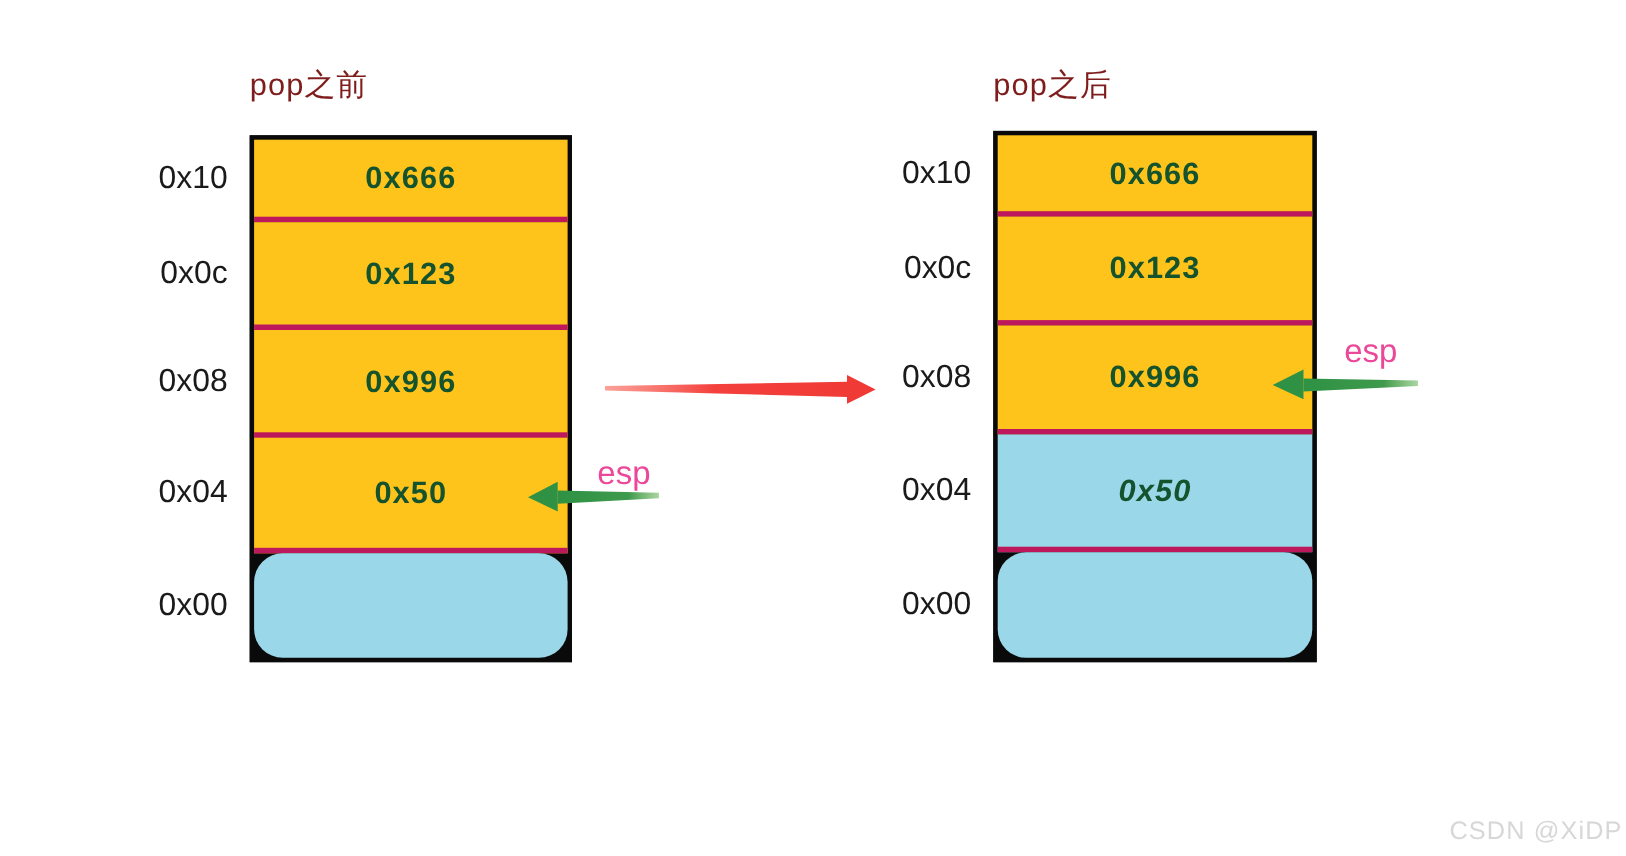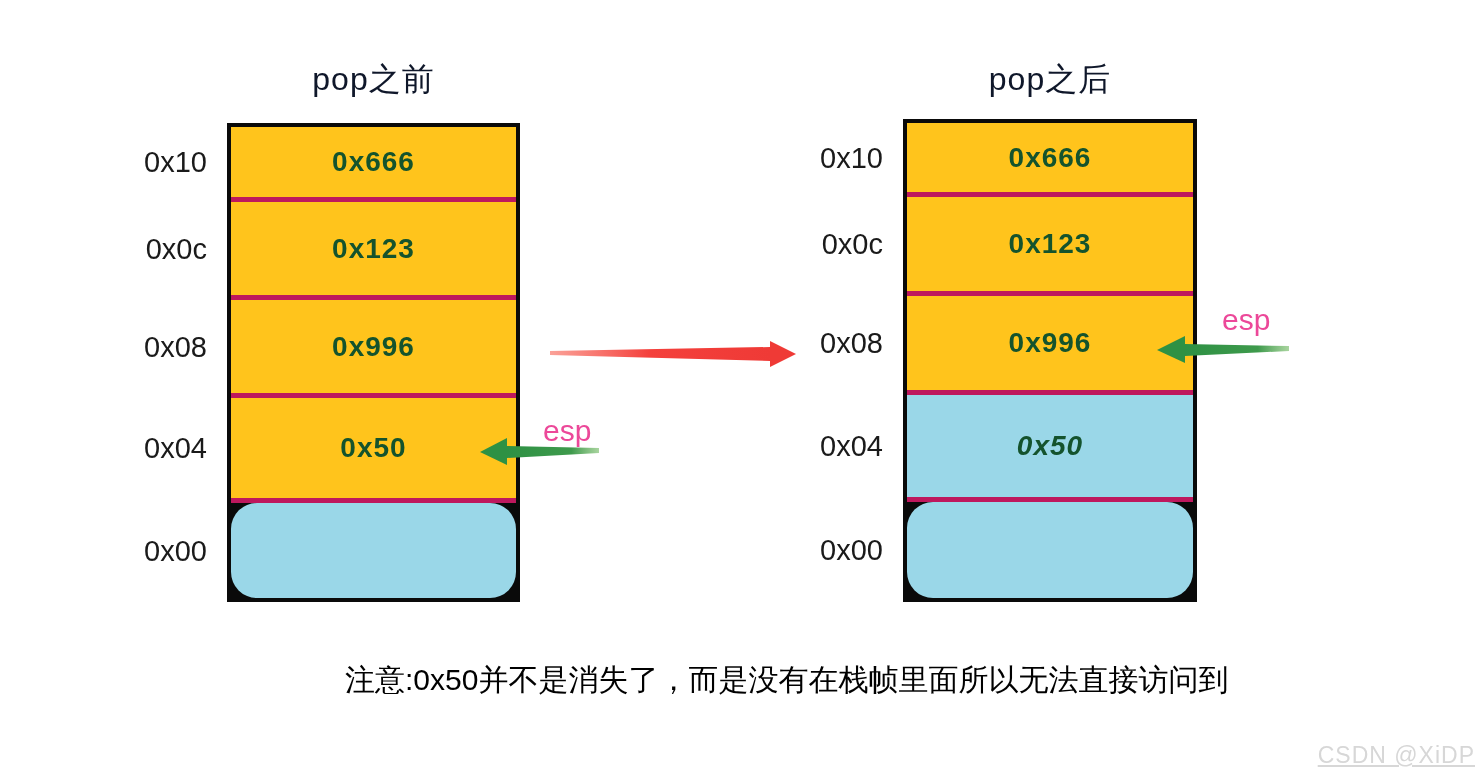--- a/index.html
+++ b/index.html
@@ -8,23 +8,23 @@
     background: #ffffff;
     font-family: "Liberation Sans", "DejaVu Sans", sans-serif;
     position: relative;
     overflow: hidden;
   }
   .stage { position: absolute; inset: 0; }
 
   .stack-title {
     position: absolute;
     top: 58px;
-    text-align: center;
-    font-size: 32px;
-    color: #0f172a;
+    text-align: left;
+    font-size: 28px;
+    color: #7f1d1d;
     letter-spacing: 1px;
   }
   #left-title  { left: 227px; width: 293px; }
   #right-title { left: 903px; width: 294px; }
 
   .stack {
     position: absolute;
     border: 4px solid #0a0a0a;
     box-sizing: border-box;
     background: #0a0a0a;
@@ -96,21 +96,20 @@
     color: #000;
     white-space: nowrap;
   }
   .watermark {
     position: absolute;
     right: 3px;
     bottom: 9px;
     font-size: 23px;
     color: #D7D7D7;
     letter-spacing: 1px;
-    text-decoration: underline;
   }
 </style>
 </head>
 <body>
 
 <div class="stage">
 
   <div class="stack-title" id="left-title">pop之前</div>
   <div class="stack-title" id="right-title">pop之后</div>
 
@@ -191,17 +190,16 @@
         <stop offset="0" stop-color="#2E9144"></stop>
         <stop offset="0.7" stop-color="#3E9A4C"></stop>
         <stop offset="1" stop-color="#9ACD8E" stop-opacity="0.85"></stop>
       </linearGradient>
     </defs>
     <polygon points="4,20 32,6 32,33" fill="#2E9144"></polygon>
     <polygon points="32,14 136,16 136,21 32,26" fill="url(#greenGradR)"></polygon>
   </svg>
   <div class="esp-label" id="esp-label-right">esp</div>
 
-  <div class="note">注意:0x50并不是消失了，而是没有在栈帧里面所以无法直接访问到</div>
 
   <div class="watermark">CSDN @XiDP</div>
 
 </div>
 
 </body></html>

